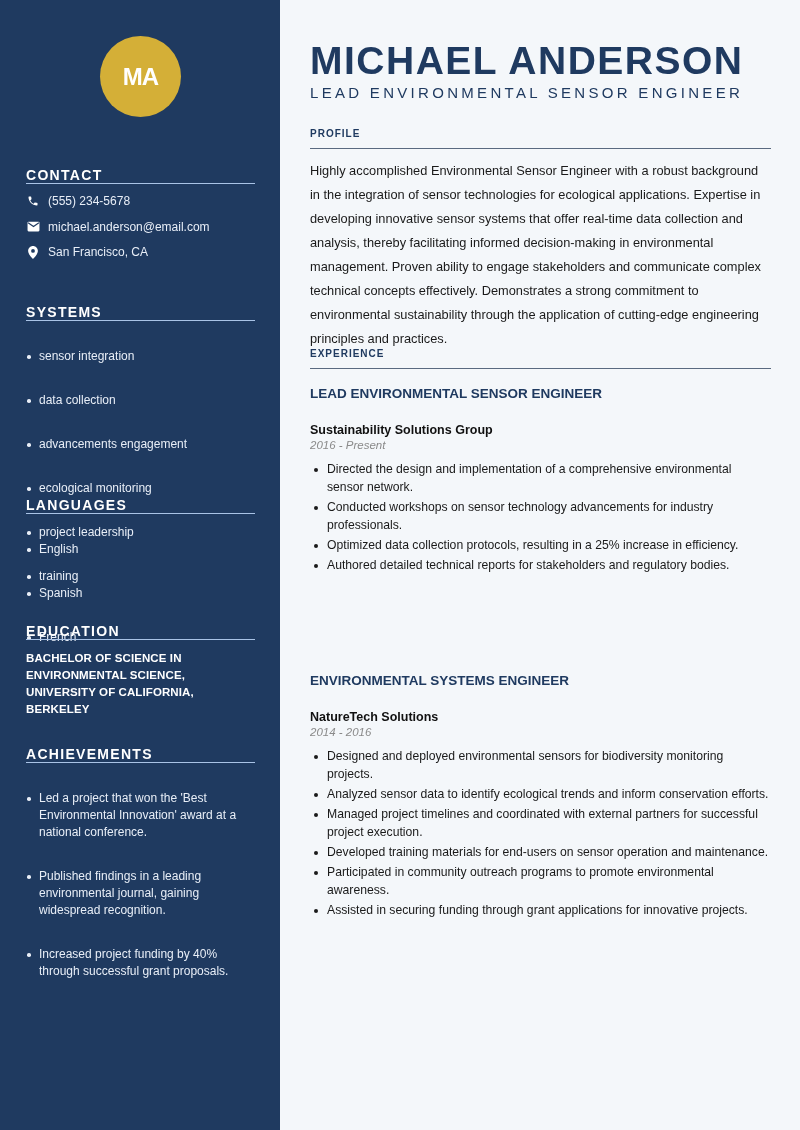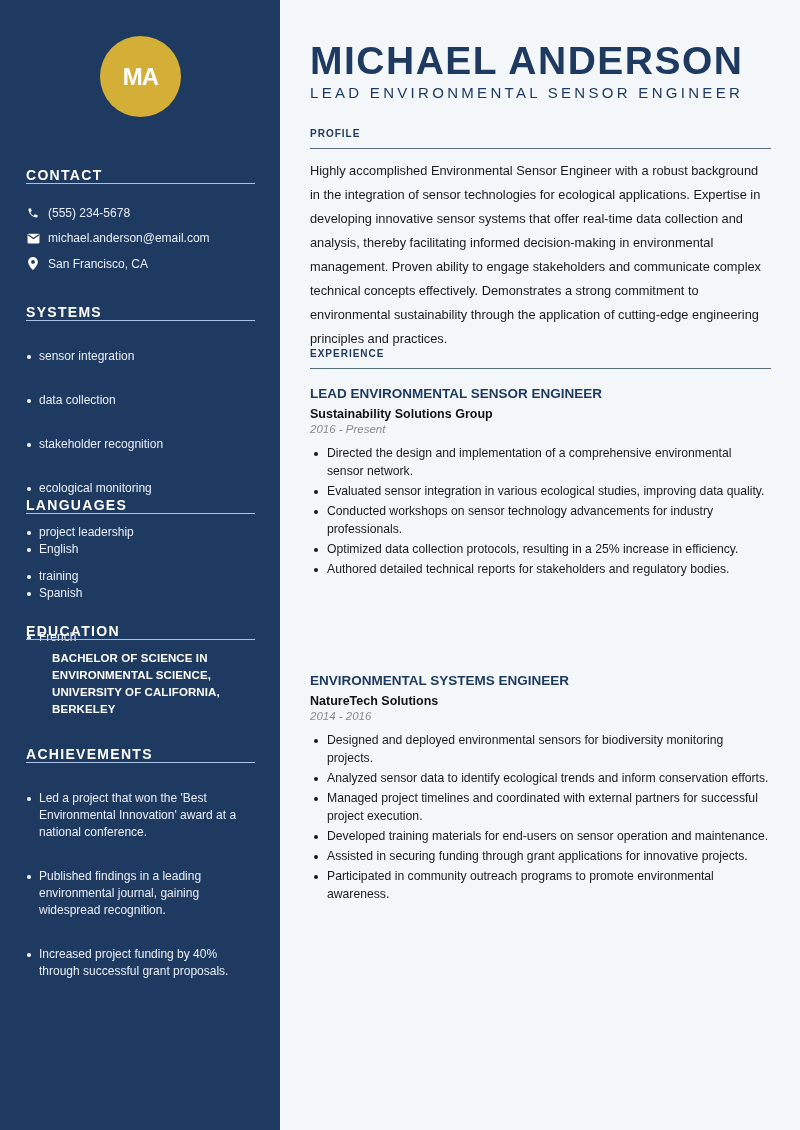--- a/index.html
+++ b/index.html
@@ -26,38 +26,38 @@
       letter-spacing: -1px;
     }
     .side-section { position: absolute; left: 26px; width: 229px; }
     .side-title {
       font-weight: 700; font-size: 14px; letter-spacing: 1.3px;
       color: #ffffff; 
       border-bottom: 1.5px solid #a9c3e6;
       margin-bottom: 10px;
     }
     .contact-row {
-      display: flex; align-items: flex-end;
+      display: flex; align-items: flex-start;
       font-size: 12px; color: #e8eef7;
       height: 25.5px;
     }
     .contact-row .ic { width: 14px; height: 14px; margin-right: 8px; display: inline-flex; align-items: center; justify-content: center; }
     .side-list { list-style: none; }
     .side-list li {
       font-size: 12px; color: #e8eef7;
       line-height: 17px; margin-bottom: 5px;
       padding-left: 13px; position: relative; margin-top: 27px;
     }
     .side-list li::before {
       content: ""; position: absolute; left: 1px; top: 7px;
       width: 3.5px; height: 3.5px; border-radius: 50%; background: #e8eef7;
     }
     .edu-text {
       font-weight: 700; font-size: 11.5px; line-height: 17px;
-      color: #ffffff; letter-spacing: 0.1px; margin-left: 26px;
+      color: #ffffff; letter-spacing: 0.1px;
     }
     .main {
       position: absolute; left: 310px; top: 0; width: 461px;
       color: #1a1a1a;
     }
     .name {
       position: absolute; top: 39px; left: 0;
       font-size: 39px; font-weight: 700; color: #1f3a60;
       letter-spacing: 1.5px; white-space: nowrap;
     }
@@ -70,21 +70,21 @@
       font-weight: 700; font-size: 10px; letter-spacing: 1px;
       color: #1f3a60; padding-bottom: 9px;
       border-bottom: 1.5px solid #5a6a80;
     }
     .profile-text {
       font-size: 12.8px; line-height: 24px; color: #1a1a1a;
       margin-top: 10px;
     }
     .job { position: absolute; left: 0; width: 461px; }
     .job-title { font-weight: 700; font-size: 13.5px; color: #1f3a60; }
-    .job-company { font-weight: 700; font-size: 12.5px; color: #111; margin-top: 6px; }
+    .job-company { font-weight: 700; font-size: 12.5px; color: #111; margin-top: 22px; }
     .job-dates { font-style: italic; font-size: 11.5px; color: #8a8a8a; margin-top: 2px; }
     .job-list { list-style: none; margin-top: 9px; }
     .job-list li {
       font-size: 12.2px; line-height: 18px; color: #1a1a1a;
       padding-left: 17px; position: relative; margin-bottom: 2px;
     }
     .job-list li::before {
       content: ""; position: absolute; left: 4px; top: 7.5px;
       width: 4px; height: 4px; border-radius: 50%; background: #1a1a1a;
     }
@@ -122,21 +122,21 @@
       </span>
       <span>San Francisco, CA</span>
     </div>
   </section>
 
   <section class="side-section" style="top:304px">
     <h3 class="side-title">SYSTEMS</h3>
     <ul class="side-list">
       <li>sensor integration</li>
       <li>data collection</li>
-      <li>stakeholder recognition</li>
+      <li>advancements engagement</li>
       <li>ecological monitoring</li>
       <li>project leadership</li>
       <li>training</li>
     </ul>
   </section>
 
   <section class="side-section" style="top:497px">
     <h3 class="side-title">LANGUAGES</h3>
     <ul class="side-list">
       <li>English</li>
@@ -172,33 +172,32 @@
   <section class="main-section" style="top:348px">
     <h2 class="main-title">EXPERIENCE</h2>
   </section>
 
   <div class="job" style="top:386px">
     <div class="job-title">LEAD ENVIRONMENTAL SENSOR ENGINEER</div>
     <div class="job-company">Sustainability Solutions Group</div>
     <div class="job-dates">2016 - Present</div>
     <ul class="job-list">
       <li>Directed the design and implementation of a comprehensive environmental sensor network.</li>
-      <li>Evaluated sensor integration in various ecological studies, improving data quality.</li>
       <li>Conducted workshops on sensor technology advancements for industry professionals.</li>
       <li>Optimized data collection protocols, resulting in a 25% increase in efficiency.</li>
       <li>Authored detailed technical reports for stakeholders and regulatory bodies.</li>
     </ul>
   </div>
 
   <div class="job" style="top:673px">
     <div class="job-title">ENVIRONMENTAL SYSTEMS ENGINEER</div>
     <div class="job-company">NatureTech Solutions</div>
     <div class="job-dates">2014 - 2016</div>
     <ul class="job-list">
       <li>Designed and deployed environmental sensors for biodiversity monitoring projects.</li>
       <li>Analyzed sensor data to identify ecological trends and inform conservation efforts.</li>
       <li>Managed project timelines and coordinated with external partners for successful project execution.</li>
       <li>Developed training materials for end-users on sensor operation and maintenance.</li>
+      <li>Participated in community outreach programs to promote environmental awareness.</li>
       <li>Assisted in securing funding through grant applications for innovative projects.</li>
-      <li>Participated in community outreach programs to promote environmental awareness.</li>
     </ul>
   </div>
 </main>
 
 </body></html>

